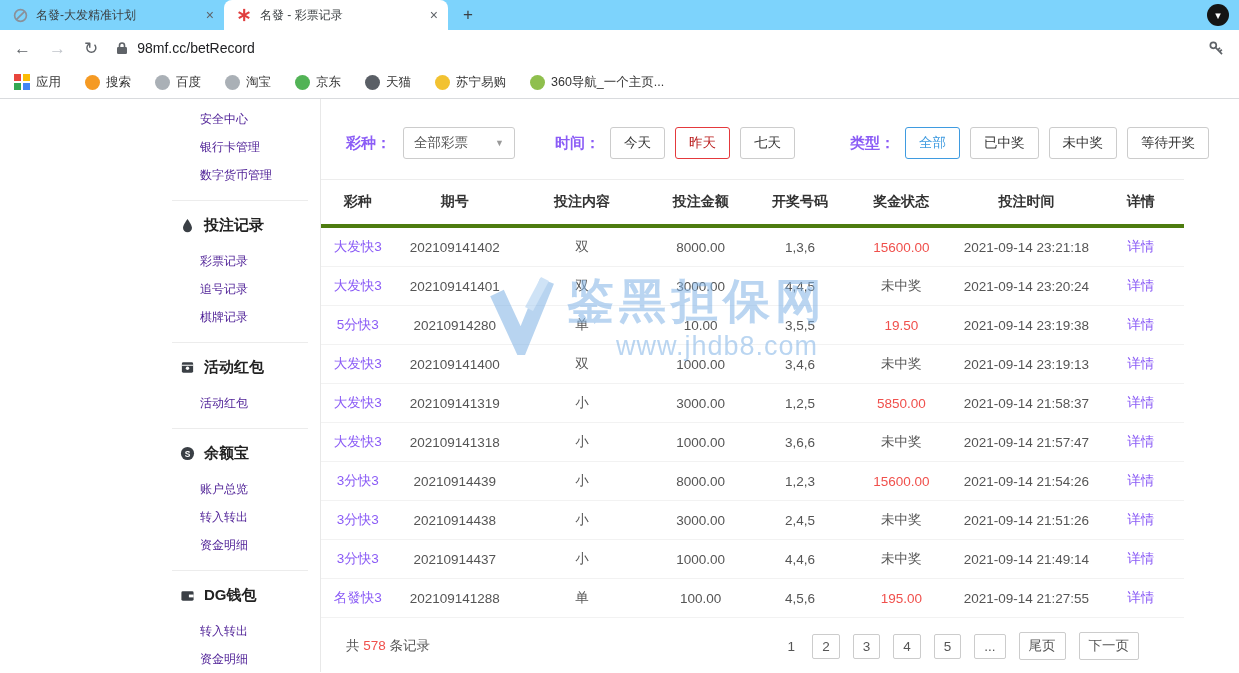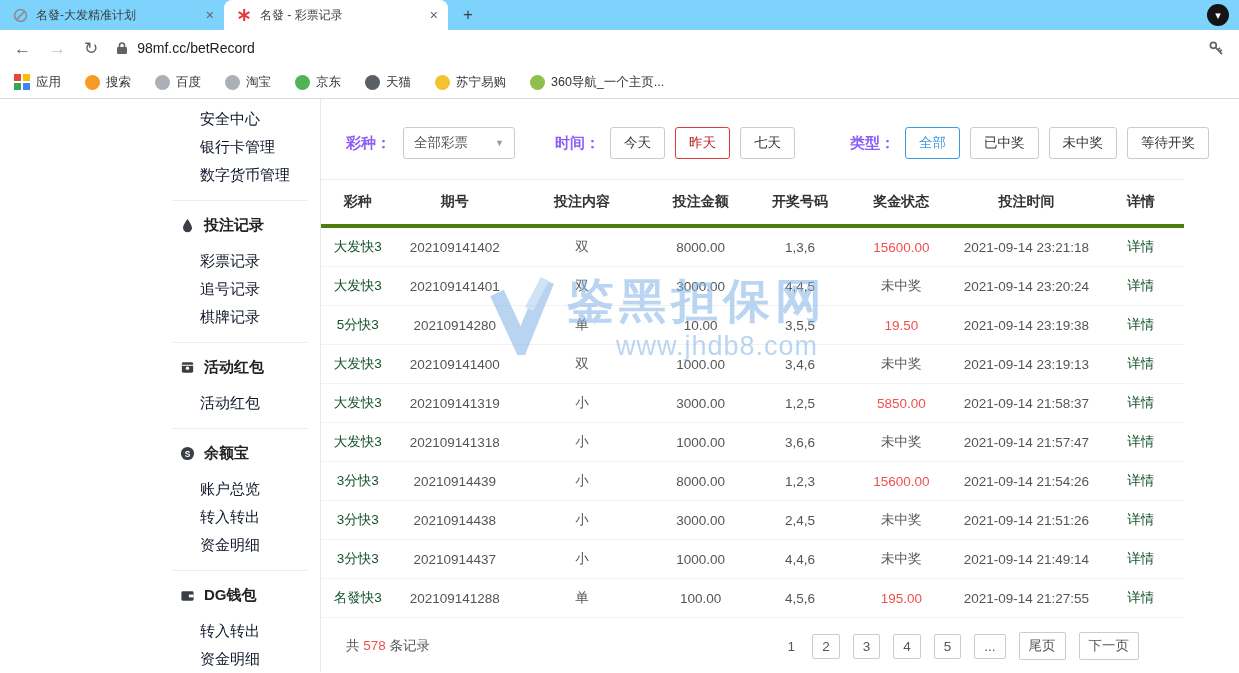--- a/index.html
+++ b/index.html
@@ -24,39 +24,39 @@
   .bookmarks { height:33px; background:#fff; display:flex; align-items:center; padding:0 14px; border-bottom:1px solid #d9dbde; }
   .bm-wrap { display:flex; align-items:center; gap:24px; }
   .bm { display:flex; align-items:center; gap:6px; font-size:12.5px; color:#333; }
   .bm .ic { width:15px; height:15px; border-radius:50%; flex:0 0 15px; }
   .apps-grid { display:grid; grid-template-columns:7px 7px; grid-gap:2px; }
   .apps-grid i { width:7px; height:7px; display:block; }
   
   .page { display:flex; height:573px; position:relative; }
   .gap-left { width:160px; }
   .sidebar { width:161px; border-right:1px solid #e8e8e8; padding-top:6px; overflow:hidden; }
-  .side-item { height:28px; line-height:28px; padding-left:40px; font-size:15px; color:#0f172a; cursor:pointer; white-space:nowrap; }
+  .side-item { height:28px; line-height:28px; padding-left:40px; font-size:12px; color:#4c1d95; cursor:pointer; white-space:nowrap; }
   .side-header { display:flex; align-items:center; gap:9px; padding-left:20px; margin:15px 0 12px; font-size:15px; font-weight:bold; color:#222; cursor:pointer; white-space:nowrap; }
   .side-divider { border-bottom:1px solid #ececec; margin:11px 12px; }
   .main { flex:1; position:relative; border-left:0; }
   
   .filters { display:flex; align-items:center; padding:28px 0 20px 25px; }
   .flabel { font-size:15px; font-weight:bold; color:#8b5cf6; }
   .select { width:112px; height:32px; border:1px solid #ccc; border-radius:3px; display:flex; align-items:center; justify-content:space-between; padding:0 10px; margin-left:12px; color:#555; font-size:13.5px; background:#fff; }
   .caret { color:#999; font-size:9px; }
   .fbtn { display:inline-block; margin-left:10px; padding:6px 13px; border:1px solid #ccc; border-radius:3px; background:#fff; font-size:13.5px; color:#333; cursor:pointer; }
   .fbtn.sel-red { border-color:#e4393c; color:#b91c1c; }
   .fbtn.sel-blue { border-color:#3f9be0; color:#3f9be0; }
   .ml-time { margin-left:40px; } .ml-type { margin-left:55px; }
   
   .table-wrap { padding-right:55px; }
   table { width:100%; border-collapse:collapse; table-layout:fixed; border-top:1px solid #ededed; }
   thead th { padding:13px 0; font-size:14px; color:#333; font-weight:bold; border-bottom:4px solid #4d7c0f; text-align:center; }
   tbody td { padding:10px 0; text-align:center; font-size:13.5px; color:#555; border-bottom:1px solid #f2f2f2; white-space:nowrap; }
-  .blue { color:#14532d;text-align:center; } .red { color:#f0504c; }
+  .blue { color:#8b5cf6;text-align:center; } .red { color:#f0504c; }
   td.detail { cursor:pointer; }
   
   .pager { display:flex; align-items:center; padding:14px 0 0 25px; font-size:13.5px; color:#555; }
   .pages { display:flex; align-items:center; gap:13px; margin-left:auto; margin-right:100px; }
   .pg { min-width:16px; padding:4px 9px; border:1px solid #ccc; border-radius:2px; text-align:center; background:#fff; cursor:pointer; }
   .pg.current { border:none; padding:4px 3px; color:#555; }
   
   .watermark { position:absolute; left:168px; top:176px; display:flex; align-items:flex-start; gap:12px; opacity:.55; pointer-events:none; z-index:4; }
   .wm-text { display:flex; flex-direction:column;align-items:center; }
   .wm-title { font-size:47px; font-weight:bold; color:#82b4e6; letter-spacing:5px; line-height:1.1; }

